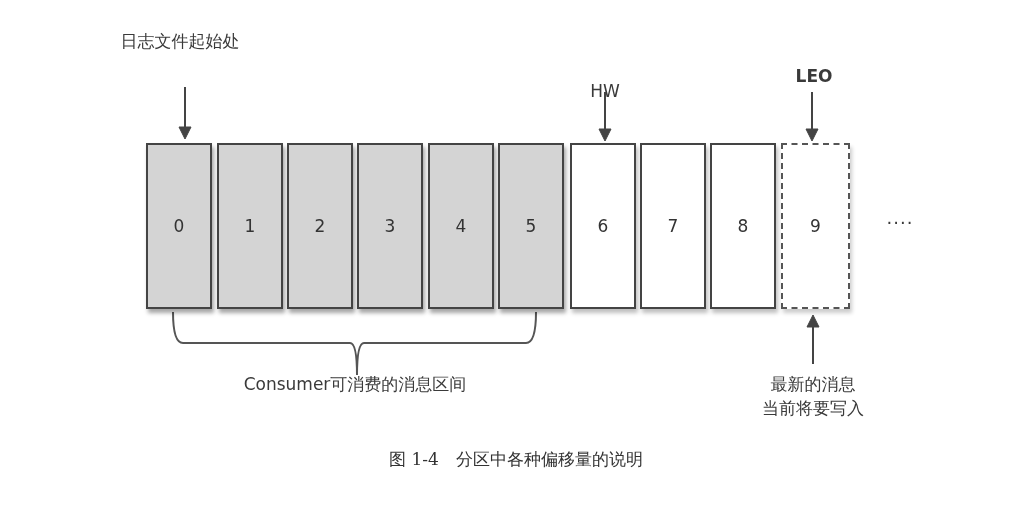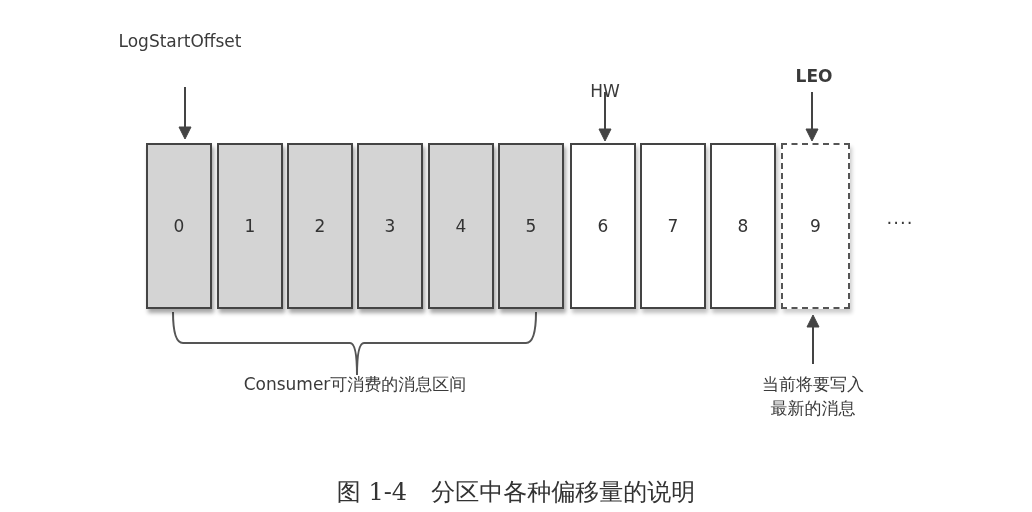--- a/index.html
+++ b/index.html
@@ -6,33 +6,33 @@
   body { width:1032px; height:512px; background:#ffffff; position:relative; overflow:hidden;
          font-family:"DejaVu Sans", "Liberation Sans", sans-serif; color:#333; }
   .abs { position:absolute; }
   .label { position:absolute; font-size:17px; color:#3a3a3a; white-space:nowrap; text-align:center; }
   .box { position:absolute; top:143px; width:66px; height:166px; box-sizing:border-box;
          border:2px solid #444; display:flex; align-items:center; justify-content:center;
          font-size:17px; color:#333; }
   .box.filled { background:#d4d4d4; box-shadow:2px 4px 4px rgba(0,0,0,0.35); }
   .box.empty { background:#ffffff; box-shadow:2px 4px 4px rgba(0,0,0,0.25); }
   .box.dashed { background:#ffffff; border:2px dashed #555; box-shadow:2px 4px 4px rgba(0,0,0,0.2); }
-  .caption { position:absolute; left:0; width:1032px; top:476px; text-align:center;
-             font-family:"DejaVu Serif", "Liberation Serif", serif; font-size:24px; color:#333; }
+  .caption { position:absolute; left:0; width:1032px; top:448px; text-align:center;
+             font-family:"DejaVu Serif", "Liberation Serif", serif; font-size:17px; color:#333; }
   .topcut { position:absolute; left:0; top:-8px; width:760px; height:10px; }
 </style>
 </head>
 <body>
 
 <svg class="topcut" viewBox="0 0 760 10" preserveAspectRatio="none">
   <rect x="0" y="0" width="740" height="3" fill="#ddd"></rect>
 </svg>
 
 <div class="label" style="left:100px; top:30px; width:160px; line-height:22px;">
-  <div>LogStartOffset</div>
+  <div>日志文件起始处</div>
 </div>
 
 <div class="label" style="left:580px; top:81px; width:50px;">HW</div>
 <div class="label" style="left:789px; top:66px; width:50px;font-weight:bold;">LEO</div>
 
 <svg class="abs" style="left:0; top:0;" width="1032" height="512">
   <g fill="#444" stroke="#444">
     <line x1="185" y1="87" x2="185" y2="128" stroke-width="2"></line>
     <polygon points="179,127 191,127 185,139"></polygon>
   </g>
@@ -80,17 +80,17 @@
   </div>
 <div class="box dashed" style="left:781px; width:69px;">
     <span>9</span>
   </div>
 
 <div class="label" style="left:878px; top:212px; width:44px; font-size:18px; letter-spacing:1px;">····</div>
 
 <div class="label" style="left:190px; top:373px; width:330px;">Consumer可消费的消息区间</div>
 
 <div class="label" style="left:733px; top:372px; width:160px; line-height:24px;">
+  <div>最新的消息</div>
   <div>当前将要写入</div>
-  <div>最新的消息</div>
 </div>
 
 <div class="caption">图 1-4　分区中各种偏移量的说明</div>
 
 </body></html>

